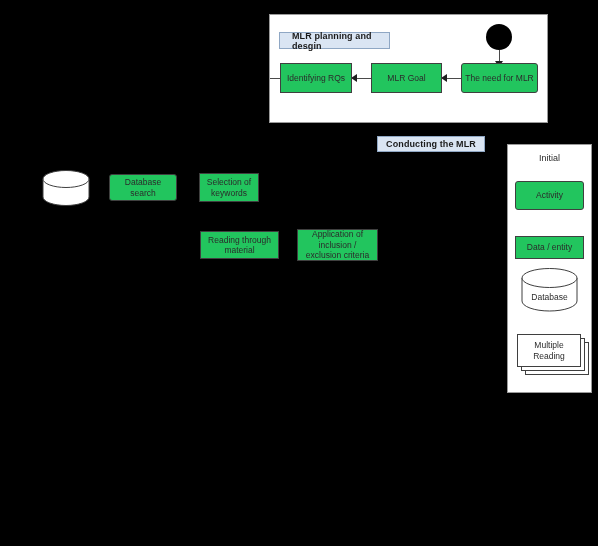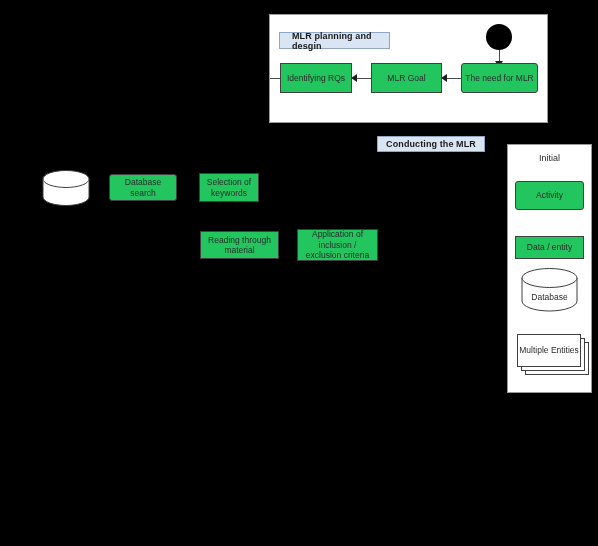--- a/index.html
+++ b/index.html
@@ -186,16 +186,16 @@
     <svg width="57" height="44" viewBox="0 0 57 44">
       <path d="M1,10 L1,33 A27.5,10 0 0 0 56,33 L56,10 Z" fill="#ffffff" stroke="#3f3f3f" stroke-width="1"></path>
       <ellipse cx="28.5" cy="10" rx="27.5" ry="9.5" fill="#ffffff" stroke="#3f3f3f" stroke-width="1"></ellipse>
     </svg>
     <div class="cyl-label" style="top:24px;">Database</div>
   </div>
 
   <div class="stack" style="left:517px; top:334px; width:72px; height:48px;">
     <div class="sheet" style="left:8px; top:8px; width:64px; height:33px;"></div>
     <div class="sheet" style="left:4px; top:4px; width:64px; height:33px;"></div>
-    <div class="sheet sheet-front" style="left:0px; top:0px; width:64px; height:33px;">Multiple Entities</div>
+    <div class="sheet sheet-front" style="left:0px; top:0px; width:64px; height:33px;">Multiple Reading</div>
   </div>
 
 </div>
 
 </body></html>

